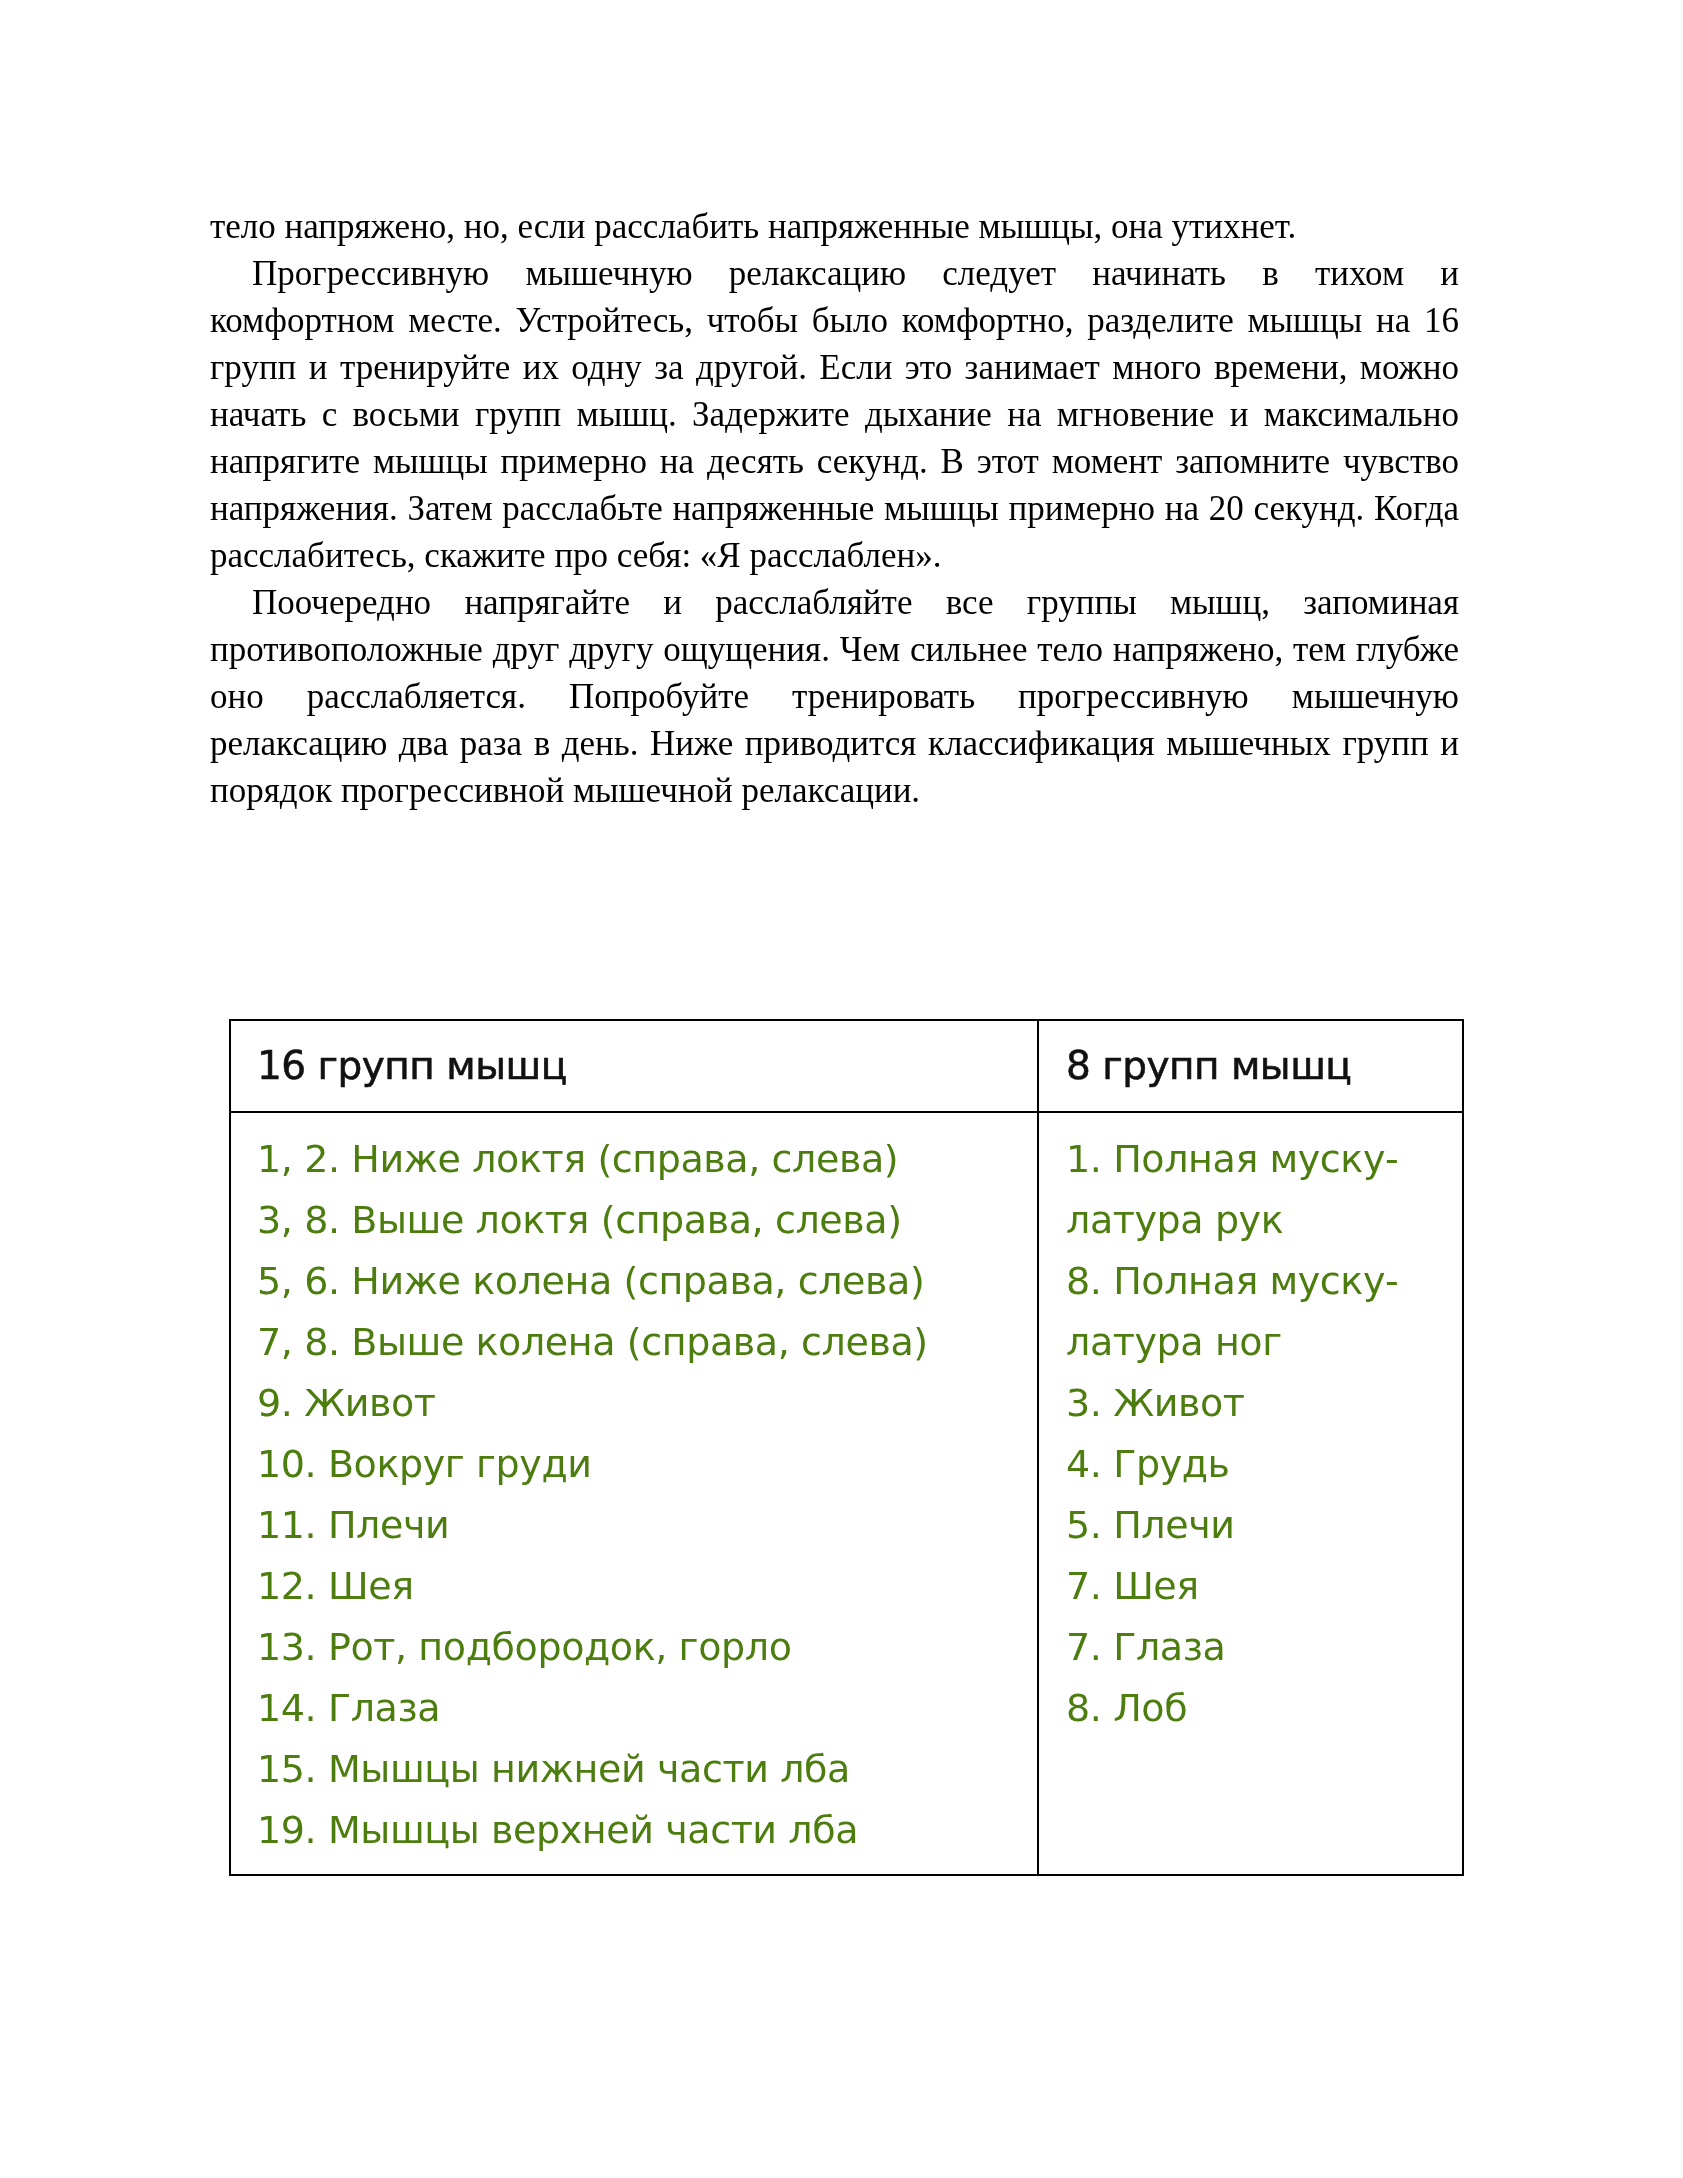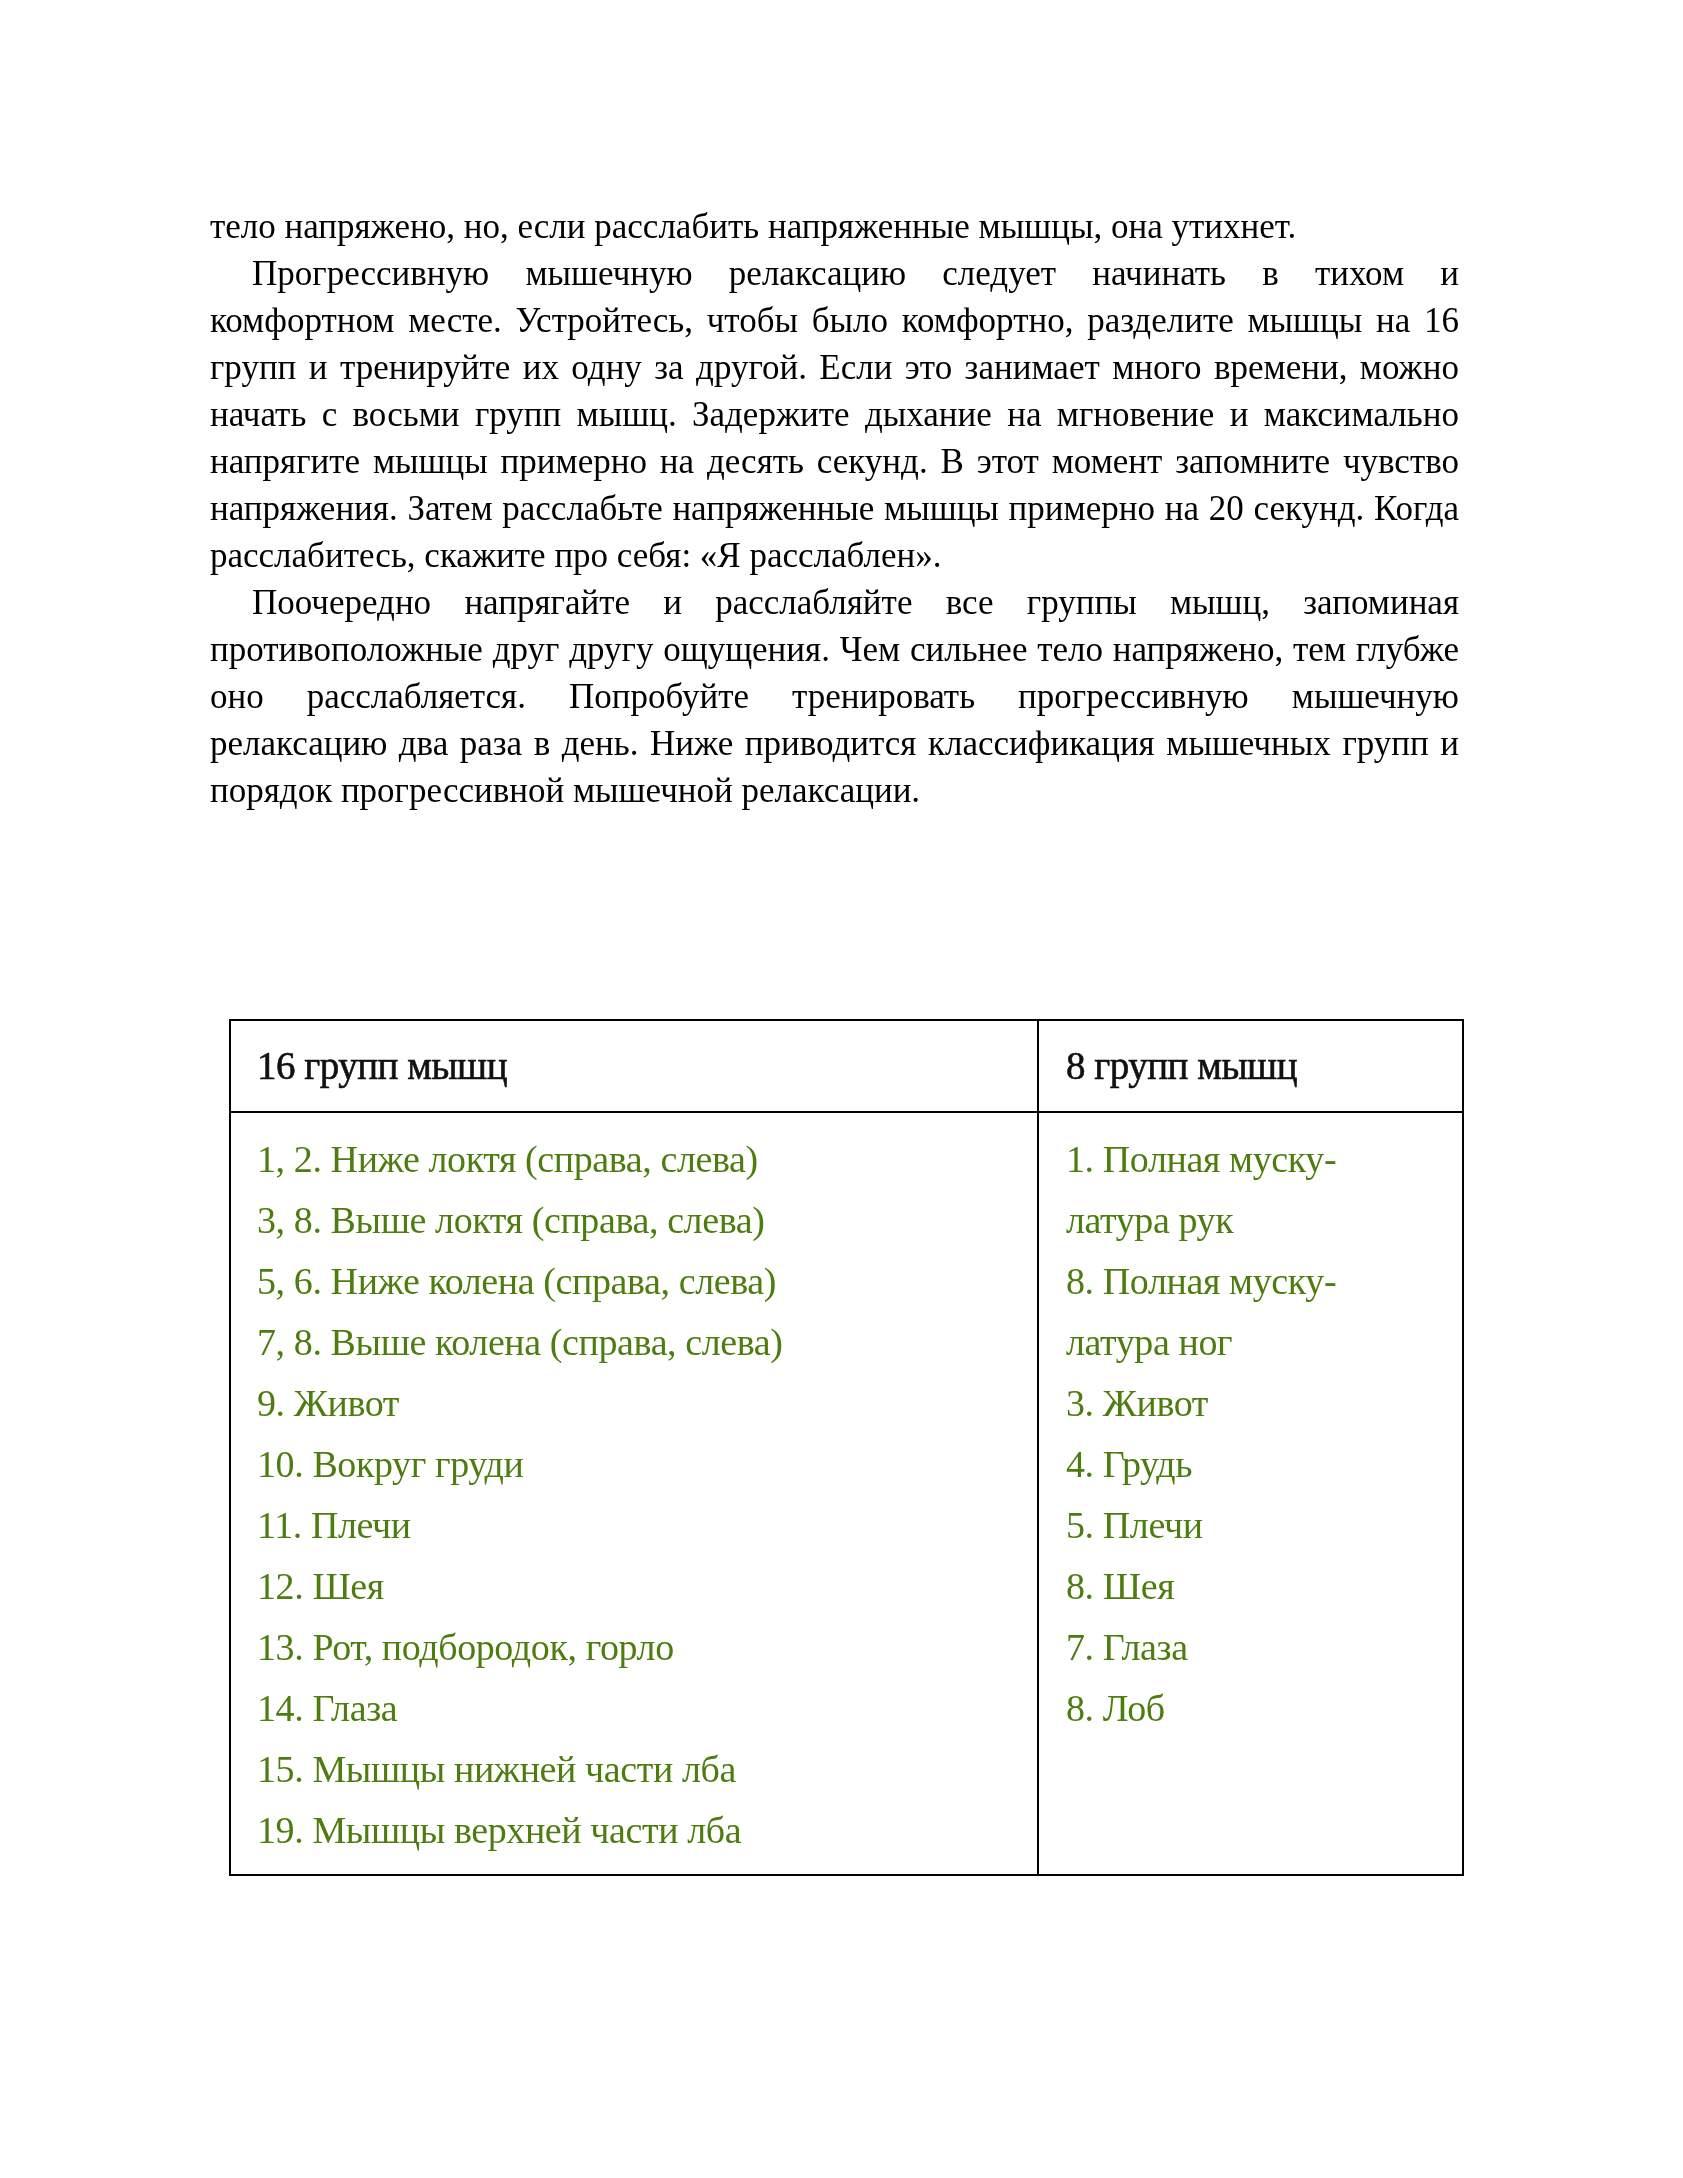--- a/index.html
+++ b/index.html
@@ -34,21 +34,20 @@
     font-family: "DejaVu Sans", sans-serif;
     color: #1a1a1a;
   }
   .muscle-table col.c1 { width: 808px; }
   .muscle-table col.c2 { width: 425px; }
   .muscle-table th, .muscle-table td {
     border: 2.5px solid #000000;
     vertical-align: top;
     text-align: left;
     padding: 0;
-    font-family: Liberation Serif, serif;
   }
   .muscle-table th {
     height: 90px;
     font-weight: normal;
     font-size: 39px;
     letter-spacing: -0.5px;
     color: #111111;
     -webkit-text-stroke: 0.6px #111111;
     line-height: 90px;
   }
@@ -104,21 +103,21 @@
           <span class="line">19. Мышцы верхней части лба</span>
         </td>
         <td class="col2">
           <span class="line">1. Полная муску-</span>
           <span class="line">латура рук</span>
           <span class="line">8. Полная муску-</span>
           <span class="line">латура ног</span>
           <span class="line">3. Живот</span>
           <span class="line">4. Грудь</span>
           <span class="line">5. Плечи</span>
-          <span class="line">8. Шея</span>
+          <span class="line">7. Шея</span>
           <span class="line">7. Глаза</span>
           <span class="line">8. Лоб</span>
         </td>
       </tr>
     </tbody>
   </table>
 
 </div>
 
 

